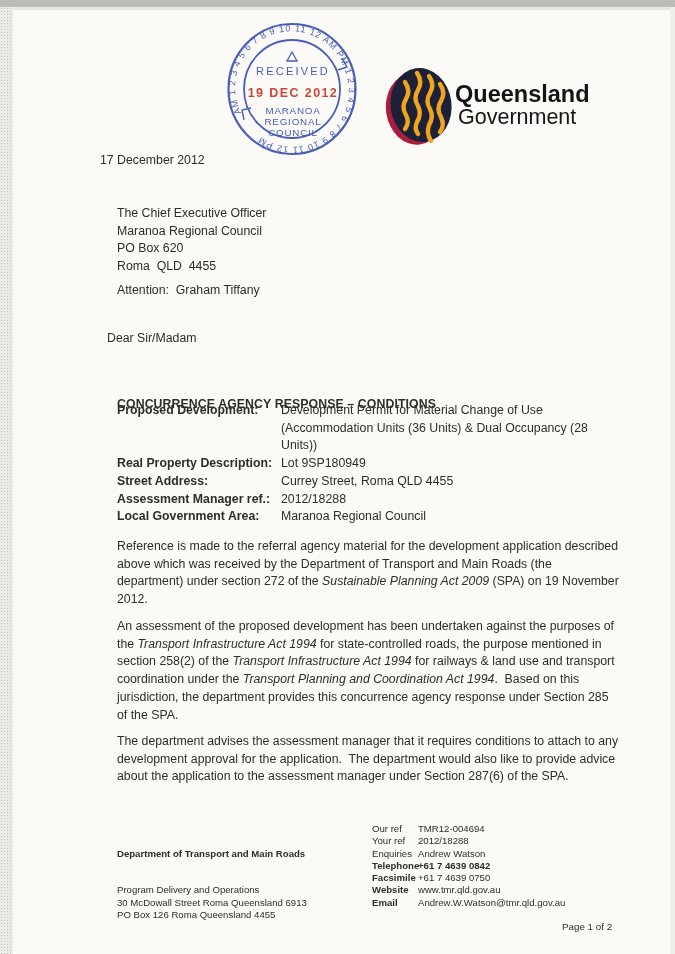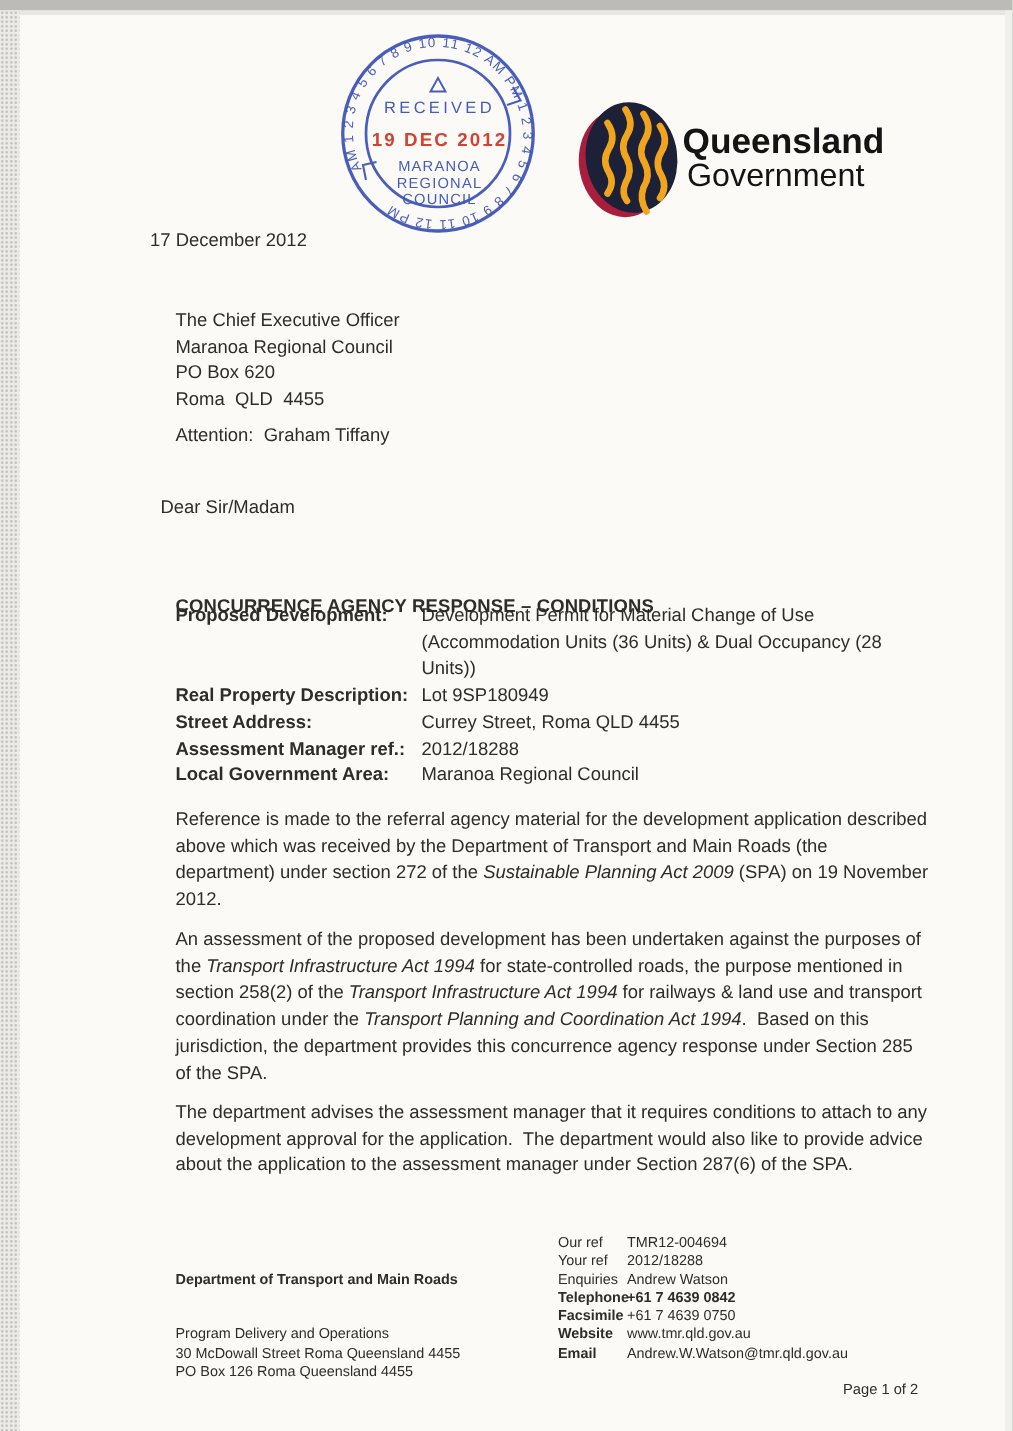--- a/index.html
+++ b/index.html
@@ -94,19 +94,19 @@
   <div class="abs body-text details" style="left:117px;top:402px;width:500px;"><div class="row"><div class="lbl">Proposed Development:</div><div class="val">Development Permit for Material Change of Use (Accommodation Units (36 Units) &amp; Dual Occupancy (28 Units))</div></div><div class="row"><div class="lbl">Real Property Description:</div><div class="val">Lot 9SP180949</div></div><div class="row"><div class="lbl">Street Address:</div><div class="val">Currey Street, Roma QLD 4455</div></div><div class="row"><div class="lbl">Assessment Manager ref.:</div><div class="val">2012/18288</div></div><div class="row"><div class="lbl">Local Government Area:</div><div class="val">Maranoa Regional Council</div></div></div>
 
   <div class="abs body-text para" style="left:117px;top:538px;width:515px;"><div><span>Reference is made to the referral agency material for the development application described</span></div><div><span>above which was received by the Department of Transport and Main Roads (the</span></div><div><span>department) under section 272 of the </span><em>Sustainable Planning Act 2009</em><span> (SPA) on 19 November</span></div><div><span>2012.</span></div></div>
 
   <div class="abs body-text para" style="left:117px;top:618px;width:515px;"><div><span>An assessment of the proposed development has been undertaken against the purposes of</span></div><div><span>the </span><em>Transport Infrastructure Act 1994</em><span> for state-controlled roads, the purpose mentioned in</span></div><div><span>section 258(2) of the </span><em>Transport Infrastructure Act 1994</em><span> for railways &amp; land use and transport</span></div><div><span>coordination under the </span><em>Transport Planning and Coordination Act 1994</em><span>.  Based on this</span></div><div><span>jurisdiction, the department provides this concurrence agency response under Section 285</span></div><div><span>of the SPA.</span></div></div>
 
   <div class="abs body-text para" style="left:117px;top:733px;width:515px;"><div><span>The department advises the assessment manager that it requires conditions to attach to any</span></div><div><span>development approval for the application.  The department would also like to provide advice</span></div><div><span>about the application to the assessment manager under Section 287(6) of the SPA.</span></div></div>
 
   <div class="abs foot foot-left" style="left:117px;top:823px;width:250px;">
     <div class="dept">Department of Transport and Main Roads</div>
-    <div><div>Program Delivery and Operations</div><div>30 McDowall Street Roma Queensland 4455</div><div>PO Box 126 Roma Queensland 4455</div></div>
+    <div><div>Program Delivery and Operations</div><div>30 McDowall Street Roma Queensland 6913</div><div>PO Box 126 Roma Queensland 4455</div></div>
   </div>
 
   <div class="abs foot foot-right" style="left:372px;top:823px;width:250px;"><div class="crow"><span class="clbl">Our ref</span><span class="cval">TMR12-004694</span></div><div class="crow"><span class="clbl">Your ref</span><span class="cval">2012/18288</span></div><div class="crow"><span class="clbl">Enquiries</span><span class="cval">Andrew Watson</span></div><div class="crow"><span class="clbl b">Telephone</span><span class="cval b">+61 7 4639 0842</span></div><div class="crow"><span class="clbl b">Facsimile</span><span class="cval">+61 7 4639 0750</span></div><div class="crow"><span class="clbl b">Website</span><span class="cval">www.tmr.qld.gov.au</span></div><div class="crow"><span class="clbl b">Email</span><span class="cval">Andrew.W.Watson@tmr.qld.gov.au</span></div></div>
 
   <div class="abs page-num" style="left:562px;top:901px;">Page 1 of 2</div>
 </div>
 
 </body></html>

